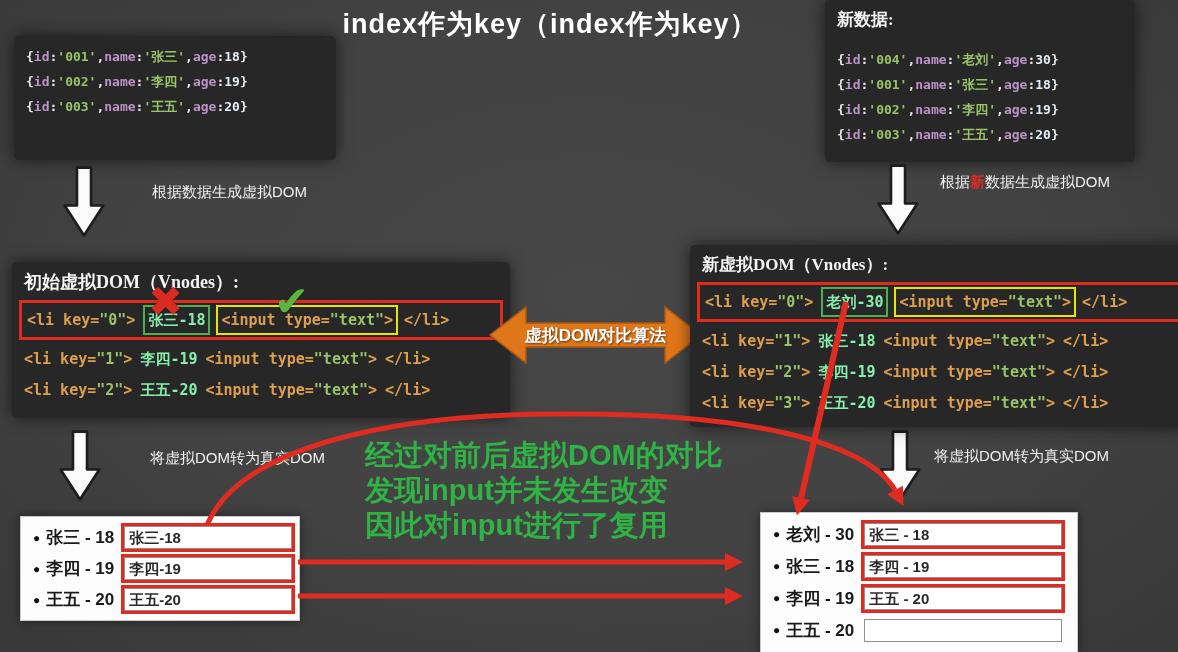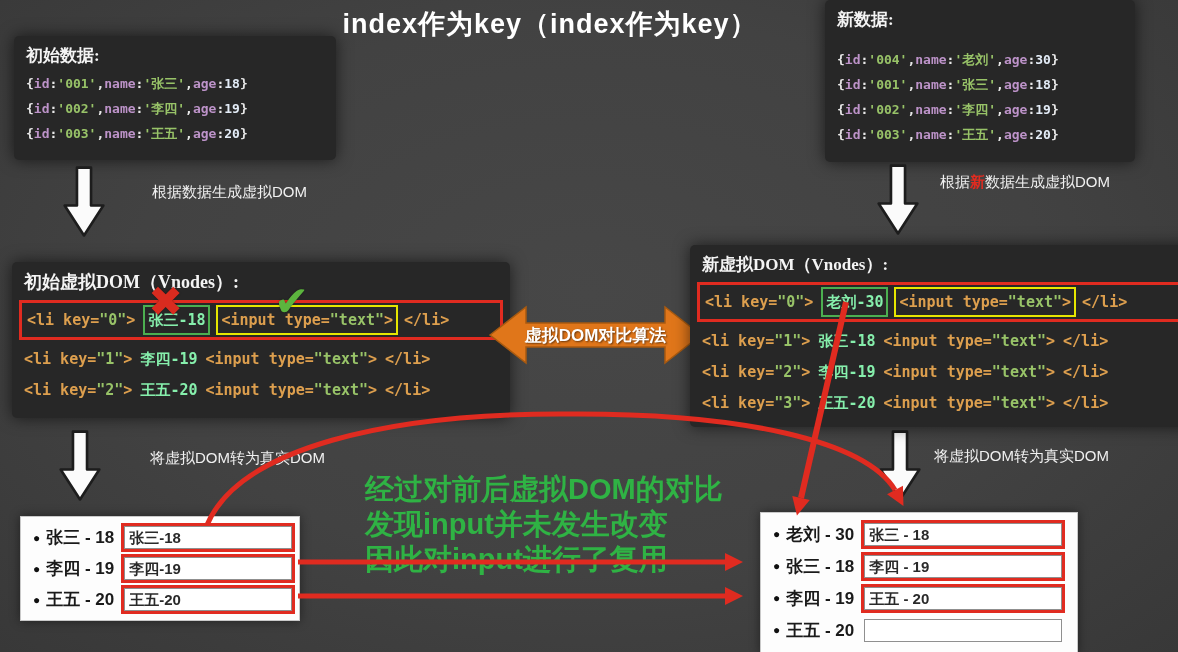--- a/index.html
+++ b/index.html
@@ -46,32 +46,31 @@
   .dlabel{font-size:17px;font-weight:bold;color:#1a1a1a;margin-right:7px;}
   .redwrap{display:inline-block;border:3px solid #e02b20;font-size:0;line-height:0;}
   .plainwrap{display:inline-block;border:3px solid transparent;font-size:0;line-height:0;}
   .tinput{display:inline-block;background:#ffffff;border:1px solid #8f8f8f;color:#2a2a2a;
     font-family:"Liberation Sans",sans-serif;font-weight:bold;font-size:15px;
     line-height:21px;height:21px;padding:0 4px;vertical-align:top;}
   .w160{width:158px;}.w190{width:188px;}
   .overlay{position:absolute;left:0;top:0;pointer-events:none;z-index:9;}
   .handarrow{position:absolute;}
   
-  .note{position:absolute;left:365px;top:472px;color:#2fb344;font-weight:bold;
+  .note{position:absolute;left:365px;top:438px;color:#2fb344;font-weight:bold;
     font-size:29px;line-height:35px;white-space:nowrap;}
 </style>
 </head>
 <body>
 
 <div class="canvas">
 
   <div class="title">index作为key（index作为key）</div>
 
   <div class="codebox databox" style="left:14px;top:36px;width:298px;min-height:108px">
-    <div class="hd">初始数据:</div>
     <div class="cline"><span class="pw">{</span><span class="kw">id</span><span class="pw">:</span><span class="str">'001'</span><span class="pw">,</span><span class="kw">name</span><span class="pw">:</span><span class="str">'张三'</span><span class="pw">,</span><span class="kw">age</span><span class="pw">:</span><span class="num">18</span><span class="pw">}</span></div>
     <div class="cline"><span class="pw">{</span><span class="kw">id</span><span class="pw">:</span><span class="str">'002'</span><span class="pw">,</span><span class="kw">name</span><span class="pw">:</span><span class="str">'李四'</span><span class="pw">,</span><span class="kw">age</span><span class="pw">:</span><span class="num">19</span><span class="pw">}</span></div>
     <div class="cline"><span class="pw">{</span><span class="kw">id</span><span class="pw">:</span><span class="str">'003'</span><span class="pw">,</span><span class="kw">name</span><span class="pw">:</span><span class="str">'王五'</span><span class="pw">,</span><span class="kw">age</span><span class="pw">:</span><span class="num">20</span><span class="pw">}</span></div>
   </div>
 
   <div class="codebox databox" style="left:825px;top:0px;width:286px;min-height:146px">
     <div class="hd" style="margin-bottom:16px;">新数据:</div>
     <div class="cline"><span class="pw">{</span><span class="kw">id</span><span class="pw">:</span><span class="str">'004'</span><span class="pw">,</span><span class="kw">name</span><span class="pw">:</span><span class="str">'老刘'</span><span class="pw">,</span><span class="kw">age</span><span class="pw">:</span><span class="num">30</span><span class="pw">}</span></div>
     <div class="cline"><span class="pw">{</span><span class="kw">id</span><span class="pw">:</span><span class="str">'001'</span><span class="pw">,</span><span class="kw">name</span><span class="pw">:</span><span class="str">'张三'</span><span class="pw">,</span><span class="kw">age</span><span class="pw">:</span><span class="num">18</span><span class="pw">}</span></div>
     <div class="cline"><span class="pw">{</span><span class="kw">id</span><span class="pw">:</span><span class="str">'002'</span><span class="pw">,</span><span class="kw">name</span><span class="pw">:</span><span class="str">'李四'</span><span class="pw">,</span><span class="kw">age</span><span class="pw">:</span><span class="num">19</span><span class="pw">}</span></div>

